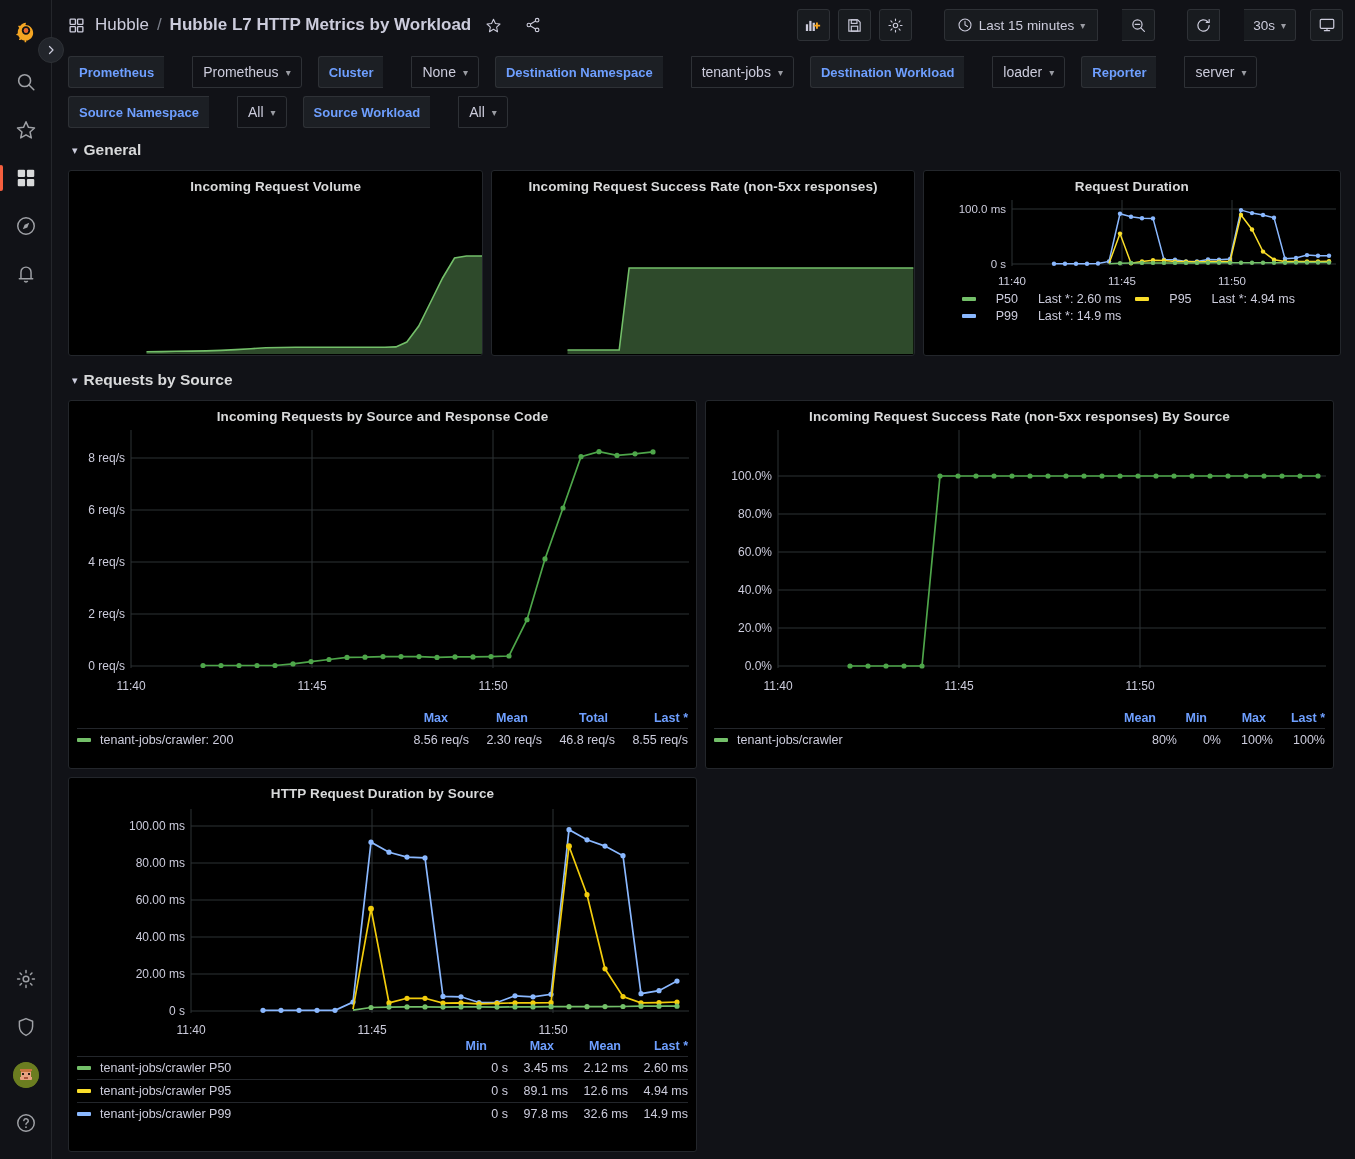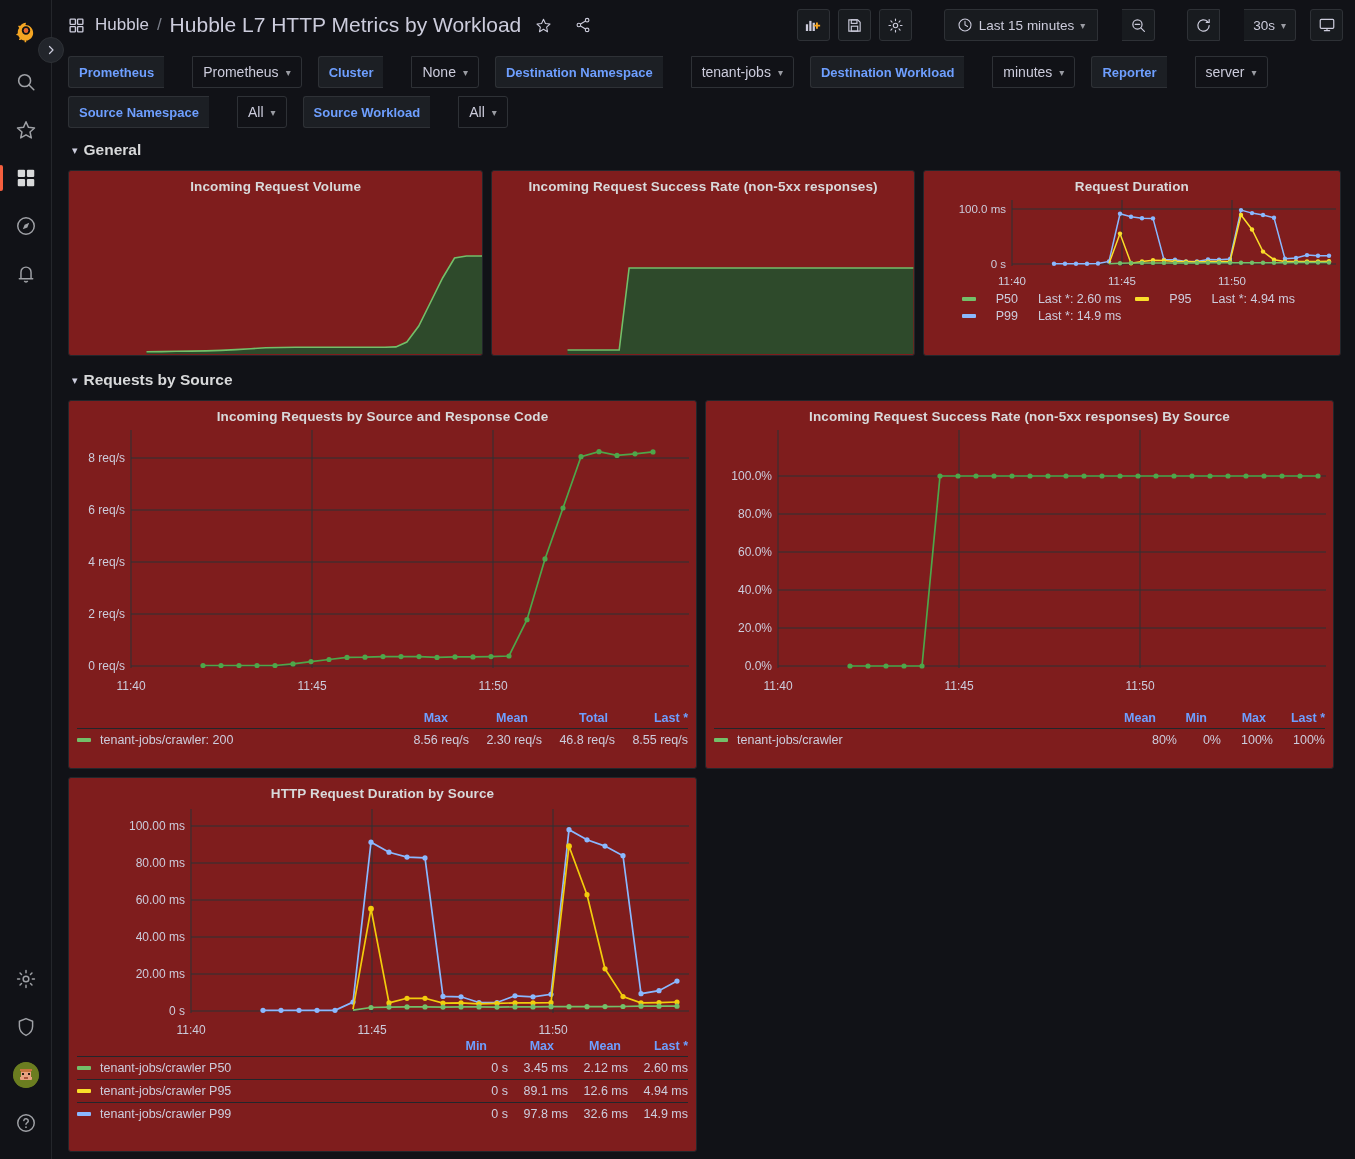--- a/index.html
+++ b/index.html
@@ -50,21 +50,21 @@
   
   .topnav {
     height: 50px; flex: 0 0 50px;
     display: flex; align-items: center;
     padding: 0 12px 0 16px; gap: 0px;
     background: #111217;
   }
   .crumbs { display: flex; align-items: center; gap: 8px; flex: 1; min-width: 0; }
   .crumb-link { font-size: 17px; color: #ccccdc; cursor: pointer; }
   .crumb-sep { font-size: 17px; color: #7b7f8a; }
-  .crumb-cur { font-size: 21px; color: #ccccdc; font-weight: 400; cursor: pointer; }
+  .crumb-cur { font-size: 17px; color: #ccccdc; font-weight: 700; cursor: pointer; }
   .crumb-icon { margin-right: 2px; display: flex; align-items: center; }
   .tn-actions { display: flex; align-items: center; gap: 8px; }
   .btn {
     height: 32px; border: 1px solid #2e3136; border-radius: 3px;
     background: #181b1f; color: #ccccdc; font-size: 13.5px;
     display: flex; align-items: center; justify-content: center;
     padding: 0 9px; gap: 6px; cursor: pointer; white-space: nowrap;
   }
   .btn.icon-only { width: 33px; padding: 0; }
   .btn-group { display: flex; align-items: center; }
@@ -98,21 +98,21 @@
 
   .row-header {
     display: flex; align-items: center; gap: 6px;
     height: 28px; margin: 4px 0 6px 4px; cursor: pointer;
   }
   .row-header .rh-caret { color: #ccccdc; font-size: 11px; }
   .row-header .rh-title { font-size: 15.5px; font-weight: bold; color: #d8d9da; }
 
   .grid { display: flex; gap: 8px; }
   .panel {
-    background: #7f1d1d; border: 1px solid #23262b; border-radius: 3px;
+    background: #000000; border: 1px solid #23262b; border-radius: 3px;
     position: relative; overflow: hidden;
   }
   .panel-title {
     text-align: center; font-size: 13.5px; font-weight: bold; color: #d8d9da;
     padding: 8px 8px 0 8px; letter-spacing: .1px;
   }
   .panel-body { position: relative; width: 100%; }
 
   
   .stat-wrap { position: relative; width: 100%; height: 100%; }
@@ -357,21 +357,21 @@
       <div class="varwrap">
         <div class="var-label">Destination Namespace</div>
         <div class="var-val">
           <span>tenant-jobs</span>
           <span class="caret">▾</span>
         </div>
       </div>
       <div class="varwrap">
         <div class="var-label">Destination Workload</div>
         <div class="var-val">
-          <span>minutes</span>
+          <span>loader</span>
           <span class="caret">▾</span>
         </div>
       </div>
       <div class="varwrap">
         <div class="var-label">Reporter</div>
         <div class="var-val">
           <span>server</span>
           <span class="caret">▾</span>
         </div>
       </div>

